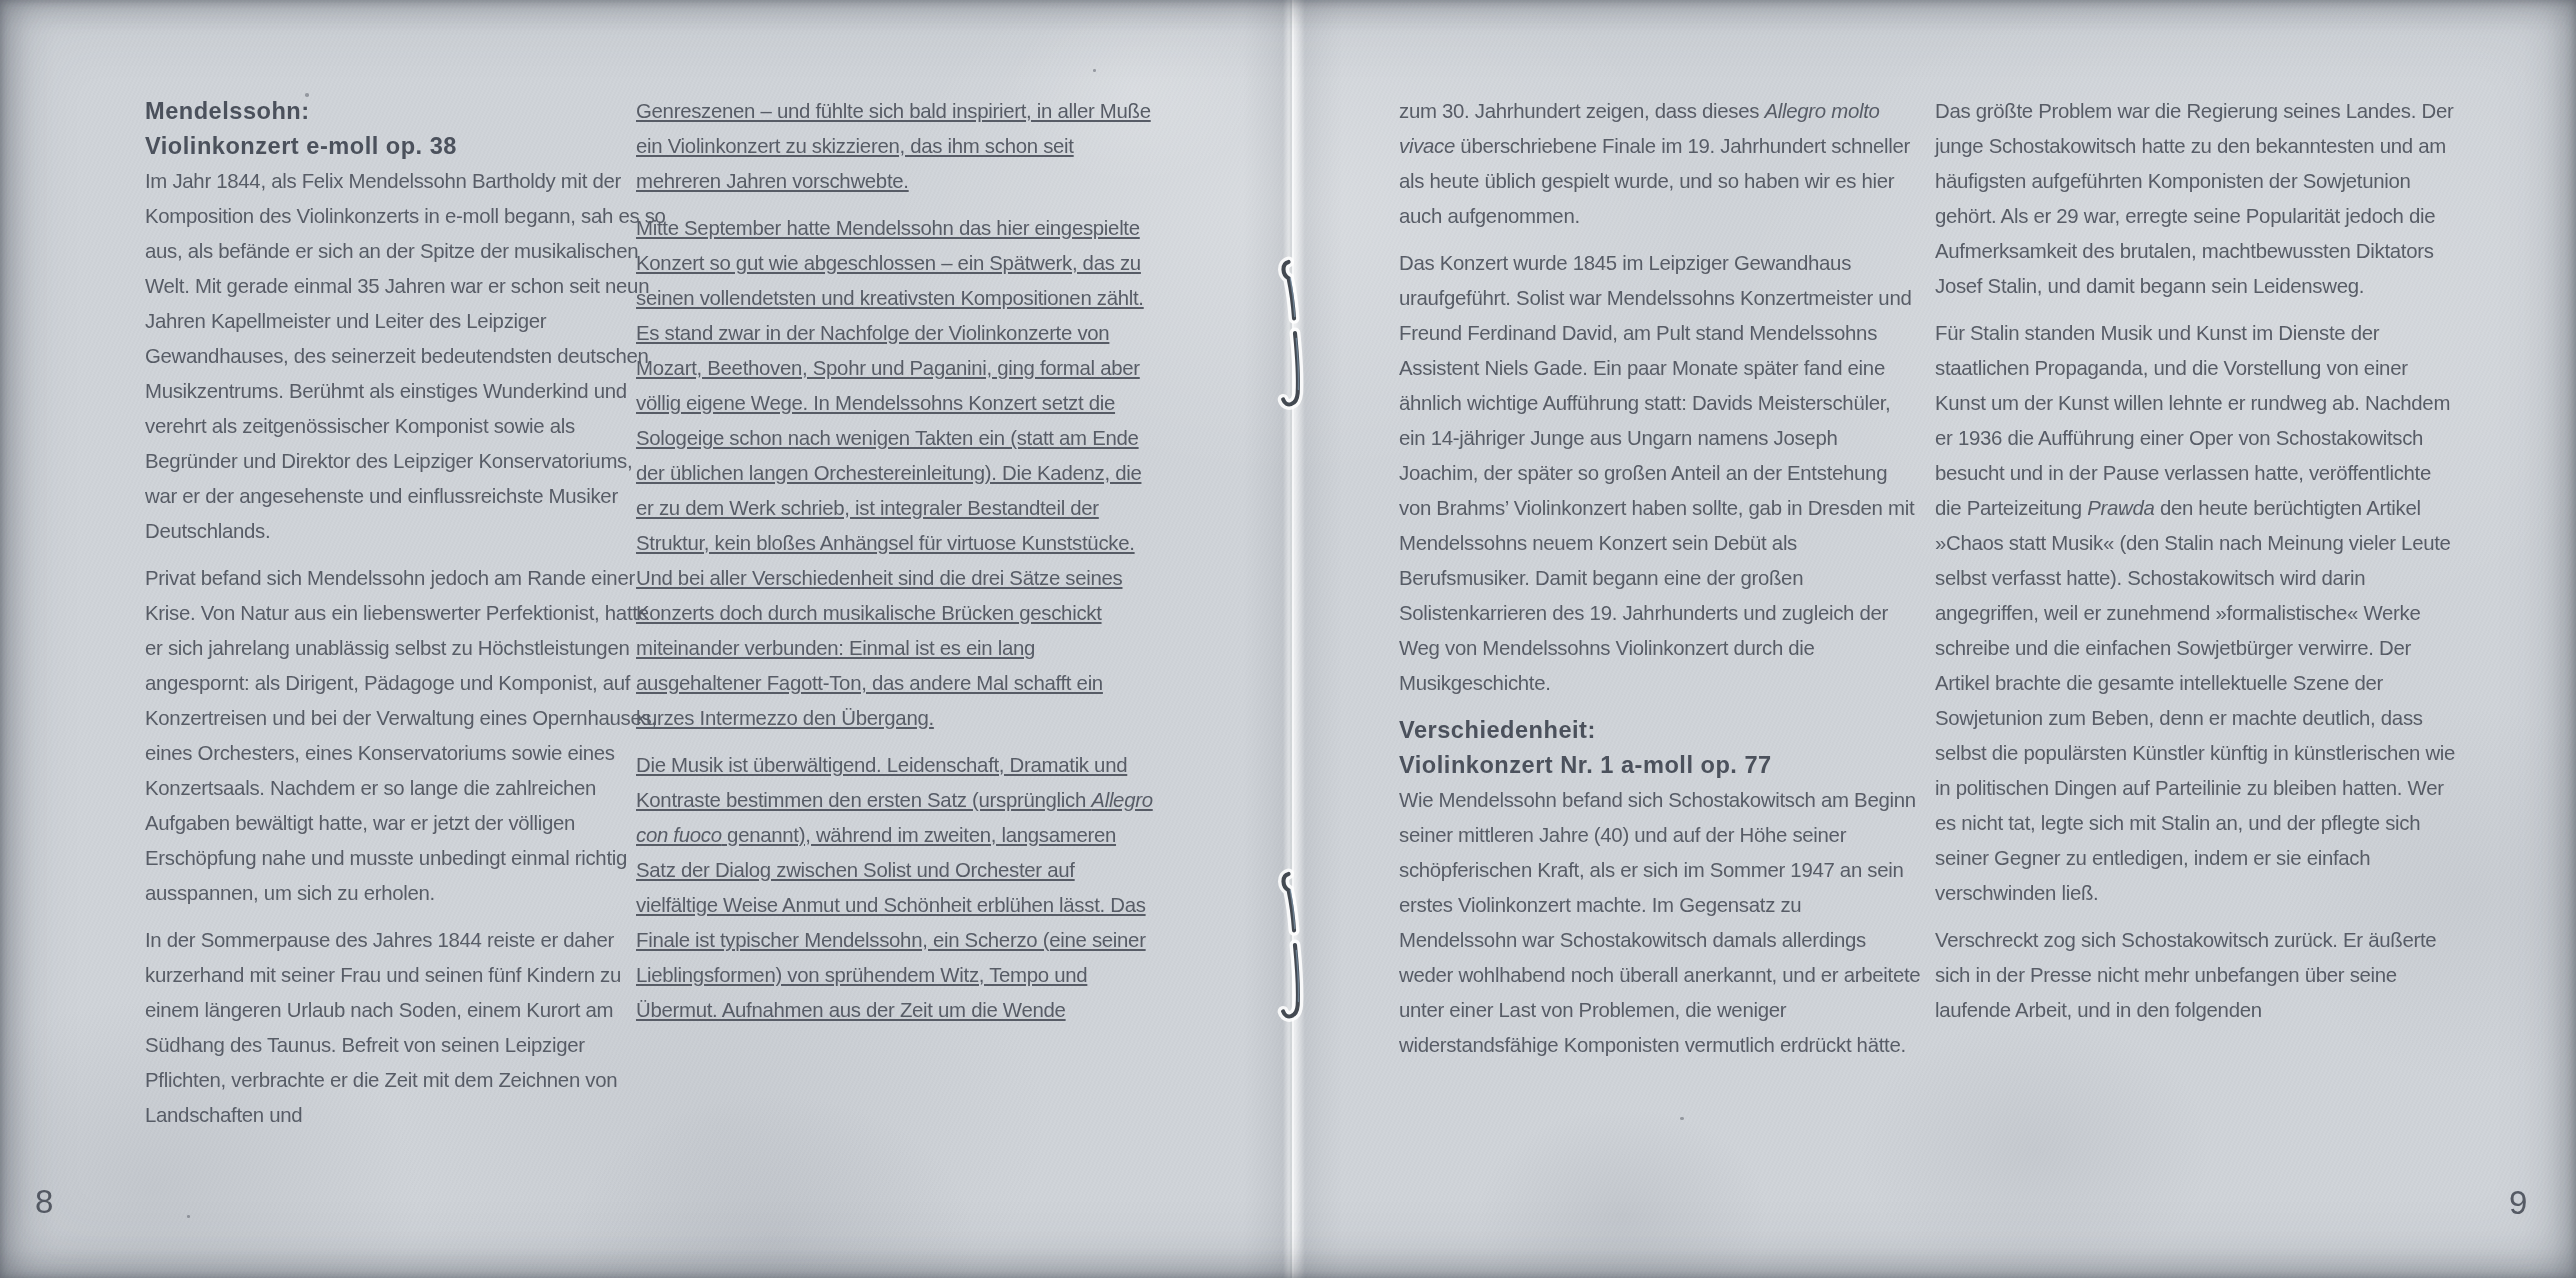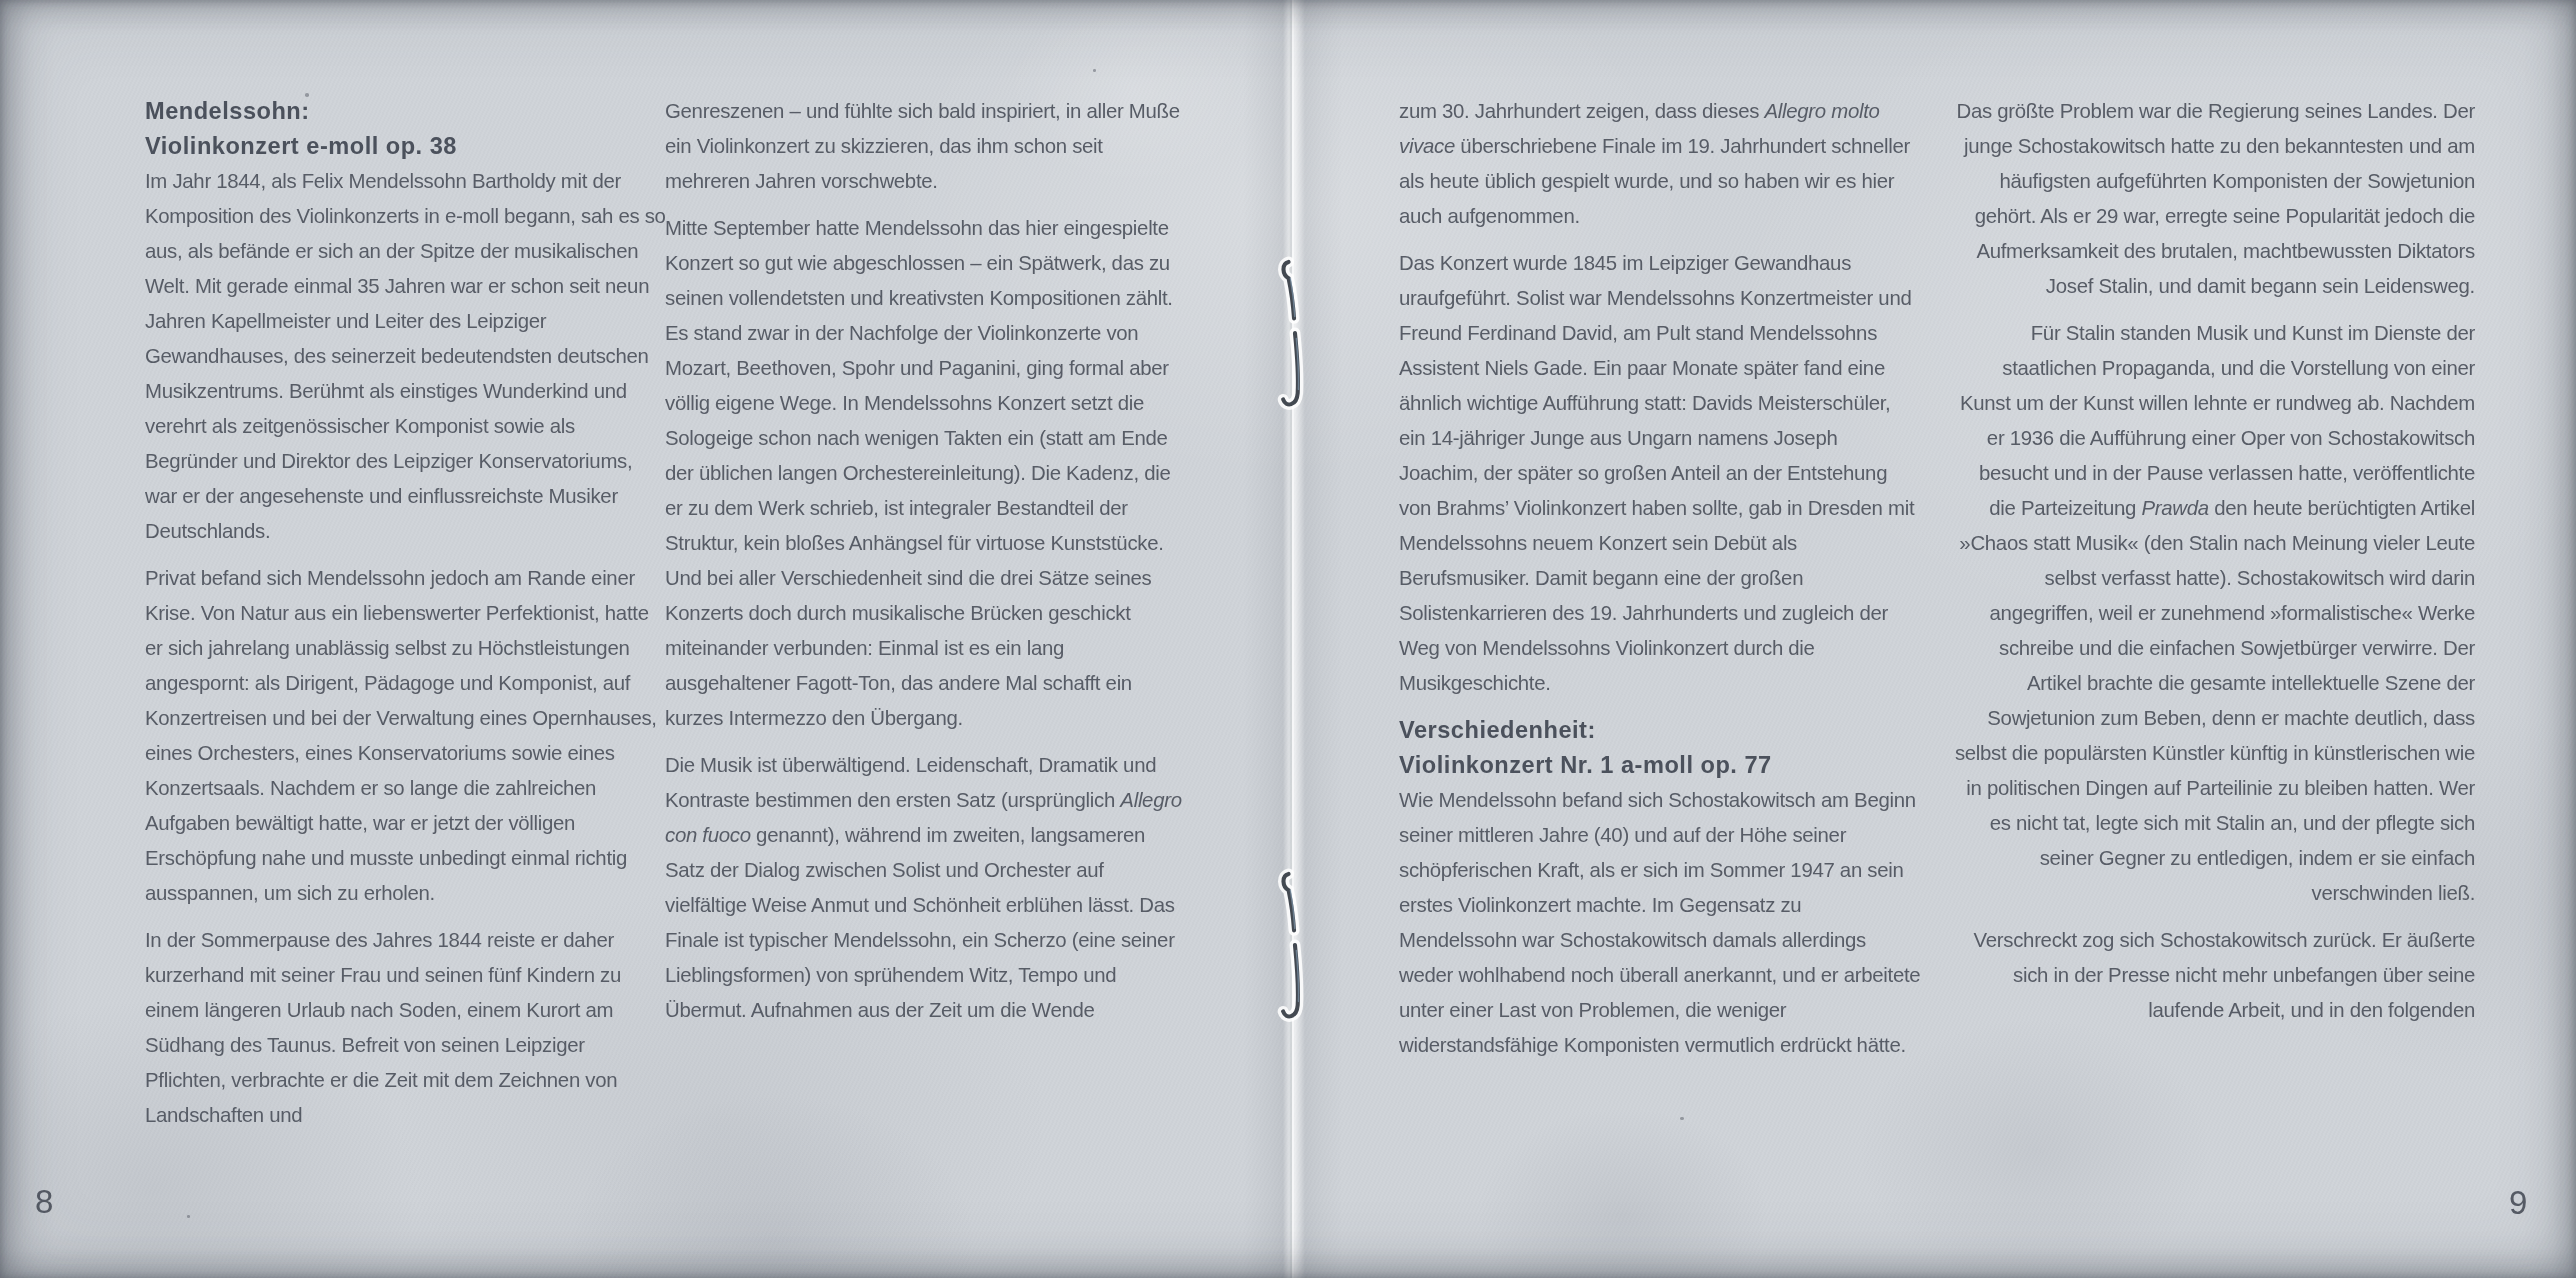--- a/index.html
+++ b/index.html
@@ -42,23 +42,23 @@
   .page { position: absolute; top: 0; height: 1073px; z-index: 2; }
   .page-left  { left: 0;     width: 1288px; }
   .page-right { left: 1288px; width: 1288px; }
 
   .col {
     position: absolute; top: 94px; width: 523px;
     font-size: 20.4px; line-height: 35px; letter-spacing: -0.3px;
     text-align: left; color: #575c66;
   }
   .col-1 { left: 145px; }
-  .col-2 { left: 665px; }
+  .col-2 { left: 636px; text-decoration: underline; }
   .col-3 { left: 111px; }  
-  .col-4 { left: 664px; text-align: right; }  
+  .col-4 { left: 647px; }  
 
   .heading {
     font-weight: bold; font-size: 23.6px; line-height: 35px;
     letter-spacing: 0.5px; color: #4b515c;
   }
   .para { margin: 0 0 11.8px 0; }
   .para em { font-style: italic; }
 
   .pagenum {
     position: absolute; font-size: 33px; color: #565b65; z-index: 2;

